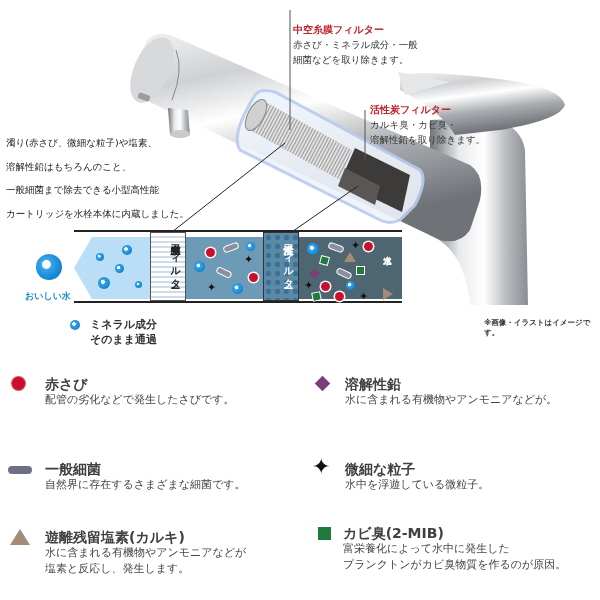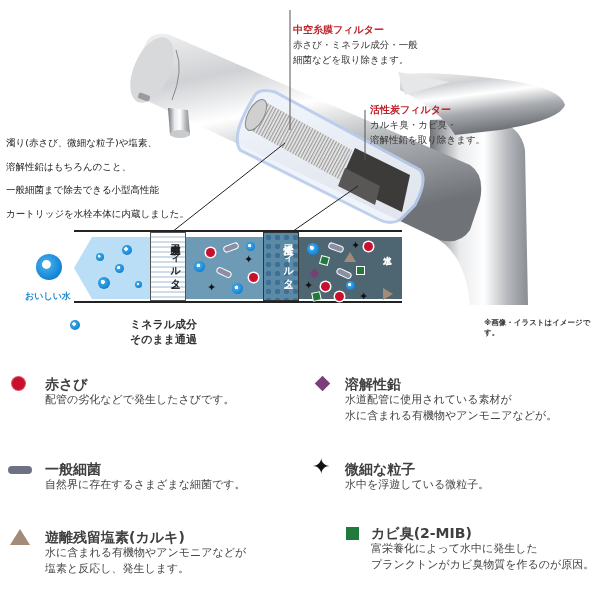--- a/index.html
+++ b/index.html
@@ -161,37 +161,36 @@
     <div class="dot-blue" style="left:47px; top:44px; width:9px; height:9px;"></div>
     <div class="sq" style="left:14px; top:56px; transform:rotate(-12deg);"></div>
     <div class="red-dot" style="left:36px; top:55px;"></div>
     <div class="star" style="left:60px; top:54px;">✦</div>
     <div class="tri-r" style="left:84px; top:51px;"></div>
     <div class="seg-label" style="left:84px; top:12px; color:#fff; font-size:8.5px; line-height:10px;">水道水</div>
   </div>
 </div>
 
 <div class="dot-blue" style="left:70px; top:320px; width:10px; height:10px;"></div>
-<div class="abs" style="left:90px; top:317px; font-size:11px; line-height:15px; font-weight:bold; color:#333;margin-left:40px;">
+<div class="abs" style="left:90px; top:317px; font-size:11px; line-height:15px; font-weight:bold; color:#333;">
   <div>ミネラル成分</div>
   <div>そのまま通過</div>
 </div>
 
 <div class="abs" style="left:484px; top:318px; font-size:7.5px; color:#333;">※画像・イラストはイメージです。</div>
 
 <div class="legend" style="left:45px; top:376px;">
   <div class="l-icon" style="left:-33px; top:1px; width:13px; height:13px; border-radius:50%; background:#c8102e; box-shadow:0 0 0 1px #e05060;"></div>
   <div class="l-title">赤さび</div>
   <div class="l-desc">配管の劣化などで発生したさびです。</div>
 </div>
 
 <div class="legend" style="left:345px; top:376px;">
   <div class="l-icon" style="left:-28px; top:2px; width:11px; height:11px; background:#7b3f78; transform:rotate(45deg);"></div>
   <div class="l-title">溶解性鉛</div>
-  <div class="l-desc">水道配管に使用されている素材が</div>
   <div class="l-desc">水に含まれる有機物やアンモニアなどが。</div>
 </div>
 
 <div class="legend" style="left:45px; top:461px;">
   <div class="l-icon" style="left:-37px; top:5px; width:24px; height:8px; border-radius:4px; background:#6e7085;"></div>
   <div class="l-title">一般細菌</div>
   <div class="l-desc">自然界に存在するさまざまな細菌です。</div>
 </div>
 
 <div class="legend" style="left:345px; top:461px;">
@@ -200,18 +199,18 @@
   <div class="l-desc">水中を浮遊している微粒子。</div>
 </div>
 
 <div class="legend" style="left:45px; top:529px;">
   <div class="l-icon" style="left:-35px; top:0; width:0; height:0; border-left:10px solid transparent; border-right:10px solid transparent; border-bottom:16px solid #a38b78;"></div>
   <div class="l-title">遊離残留塩素(カルキ)</div>
   <div class="l-desc">水に含まれる有機物やアンモニアなどが</div>
   <div class="l-desc">塩素と反応し、発生します。</div>
 </div>
 
-<div class="legend" style="left:343px; top:525px;margin-left:28px;">
+<div class="legend" style="left:343px; top:525px;">
   <div class="l-icon" style="left:-25px; top:2px; width:13px; height:13px; background:#1f7a3b;"></div>
   <div class="l-title">カビ臭(2-MIB)</div>
   <div class="l-desc">富栄養化によって水中に発生した</div>
   <div class="l-desc">プランクトンがカビ臭物質を作るのが原因。</div>
 </div>
 
 </body></html>

